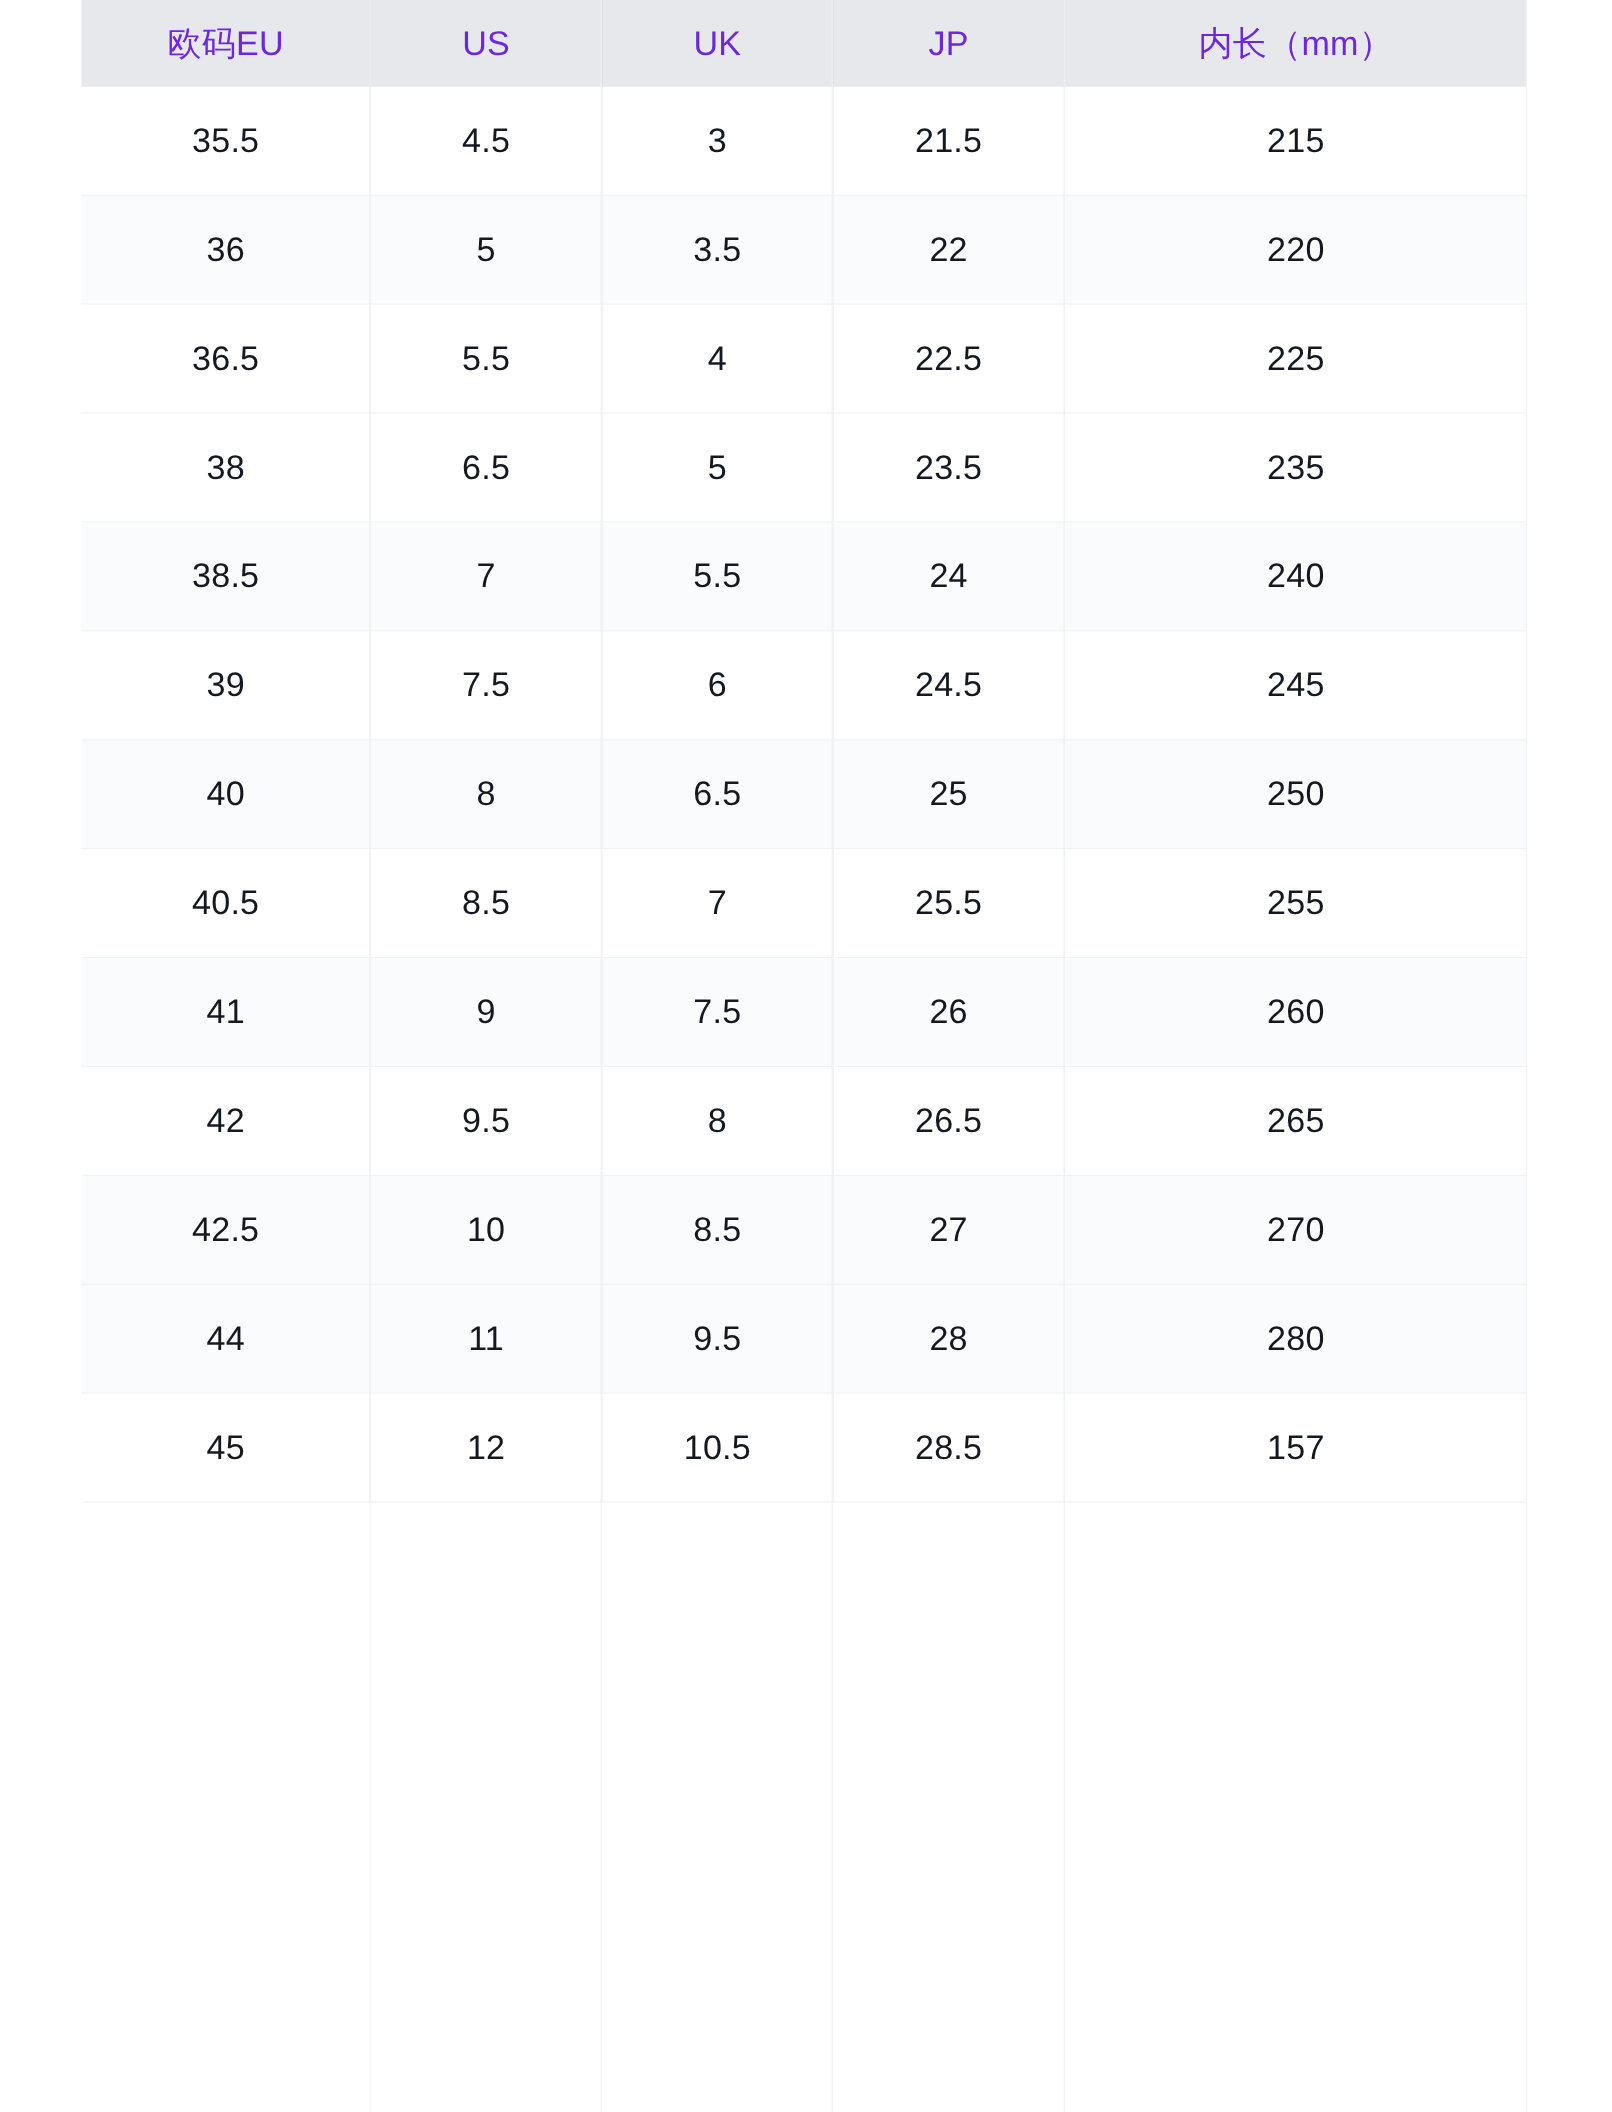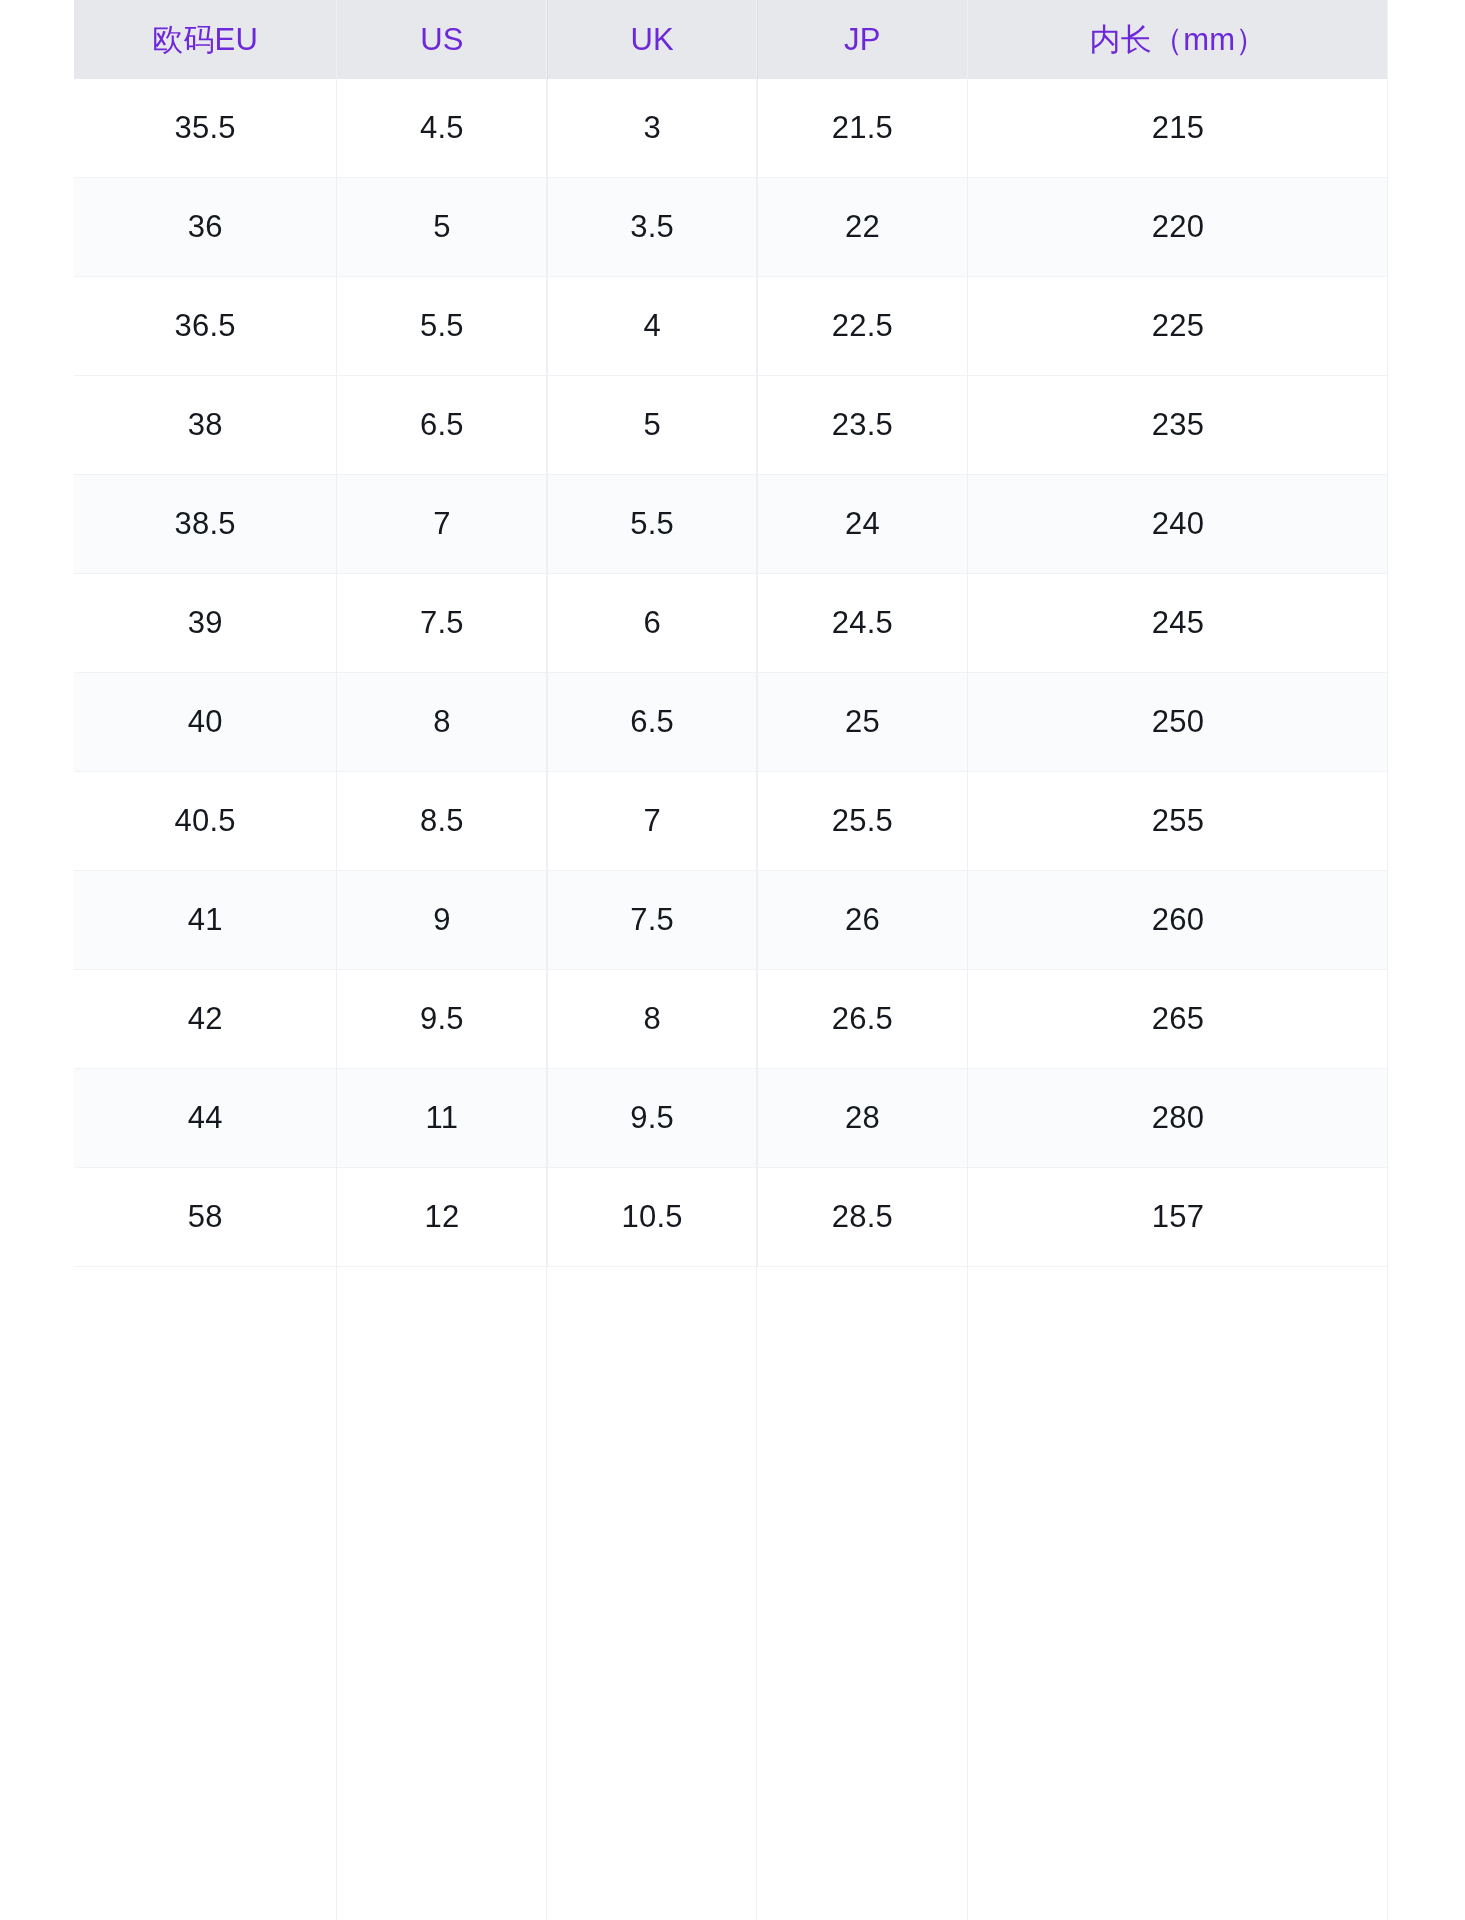--- a/index.html
+++ b/index.html
@@ -213,28 +213,35 @@
             <td>260</td>
           </tr>
           <tr>
             <td>42</td>
             <td>9.5</td>
             <td>8</td>
             <td>26.5</td>
             <td>265</td>
           </tr>
           <tr class="alt">
+            <td>42.5</td>
+            <td>10</td>
+            <td>8.5</td>
+            <td>27</td>
+            <td>270</td>
+          </tr>
+          <tr class="alt">
             <td>44</td>
             <td>11</td>
             <td>9.5</td>
             <td>28</td>
             <td>280</td>
           </tr>
           <tr>
-            <td>58</td>
+            <td>45</td>
             <td>12</td>
             <td>10.5</td>
             <td>28.5</td>
             <td>157</td>
           </tr>
         </tbody>
     </table>
 
   </div>
 

